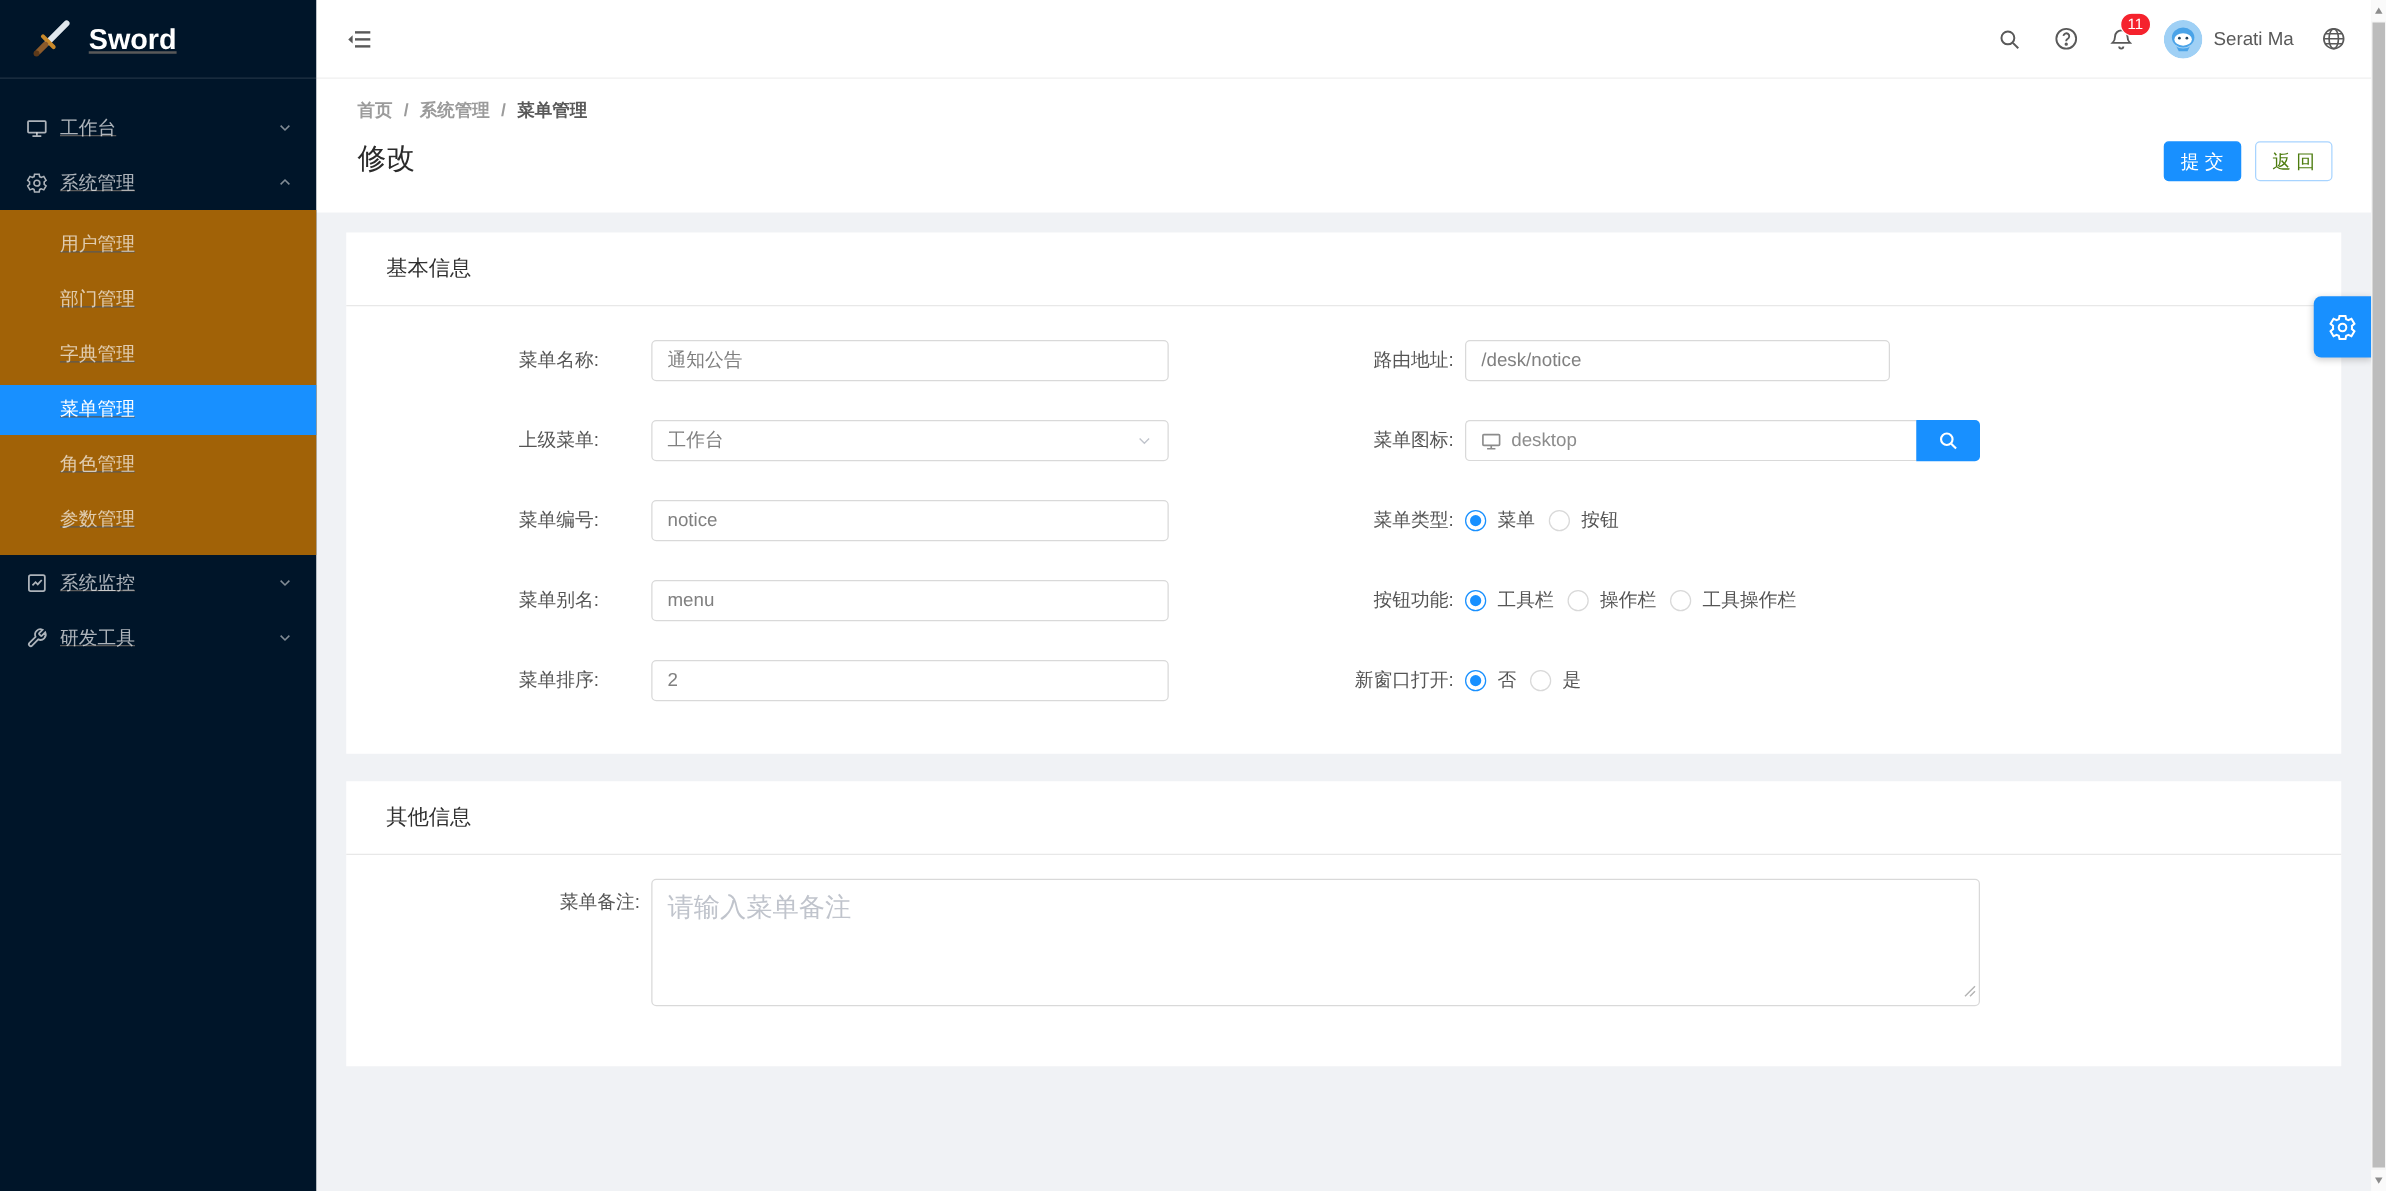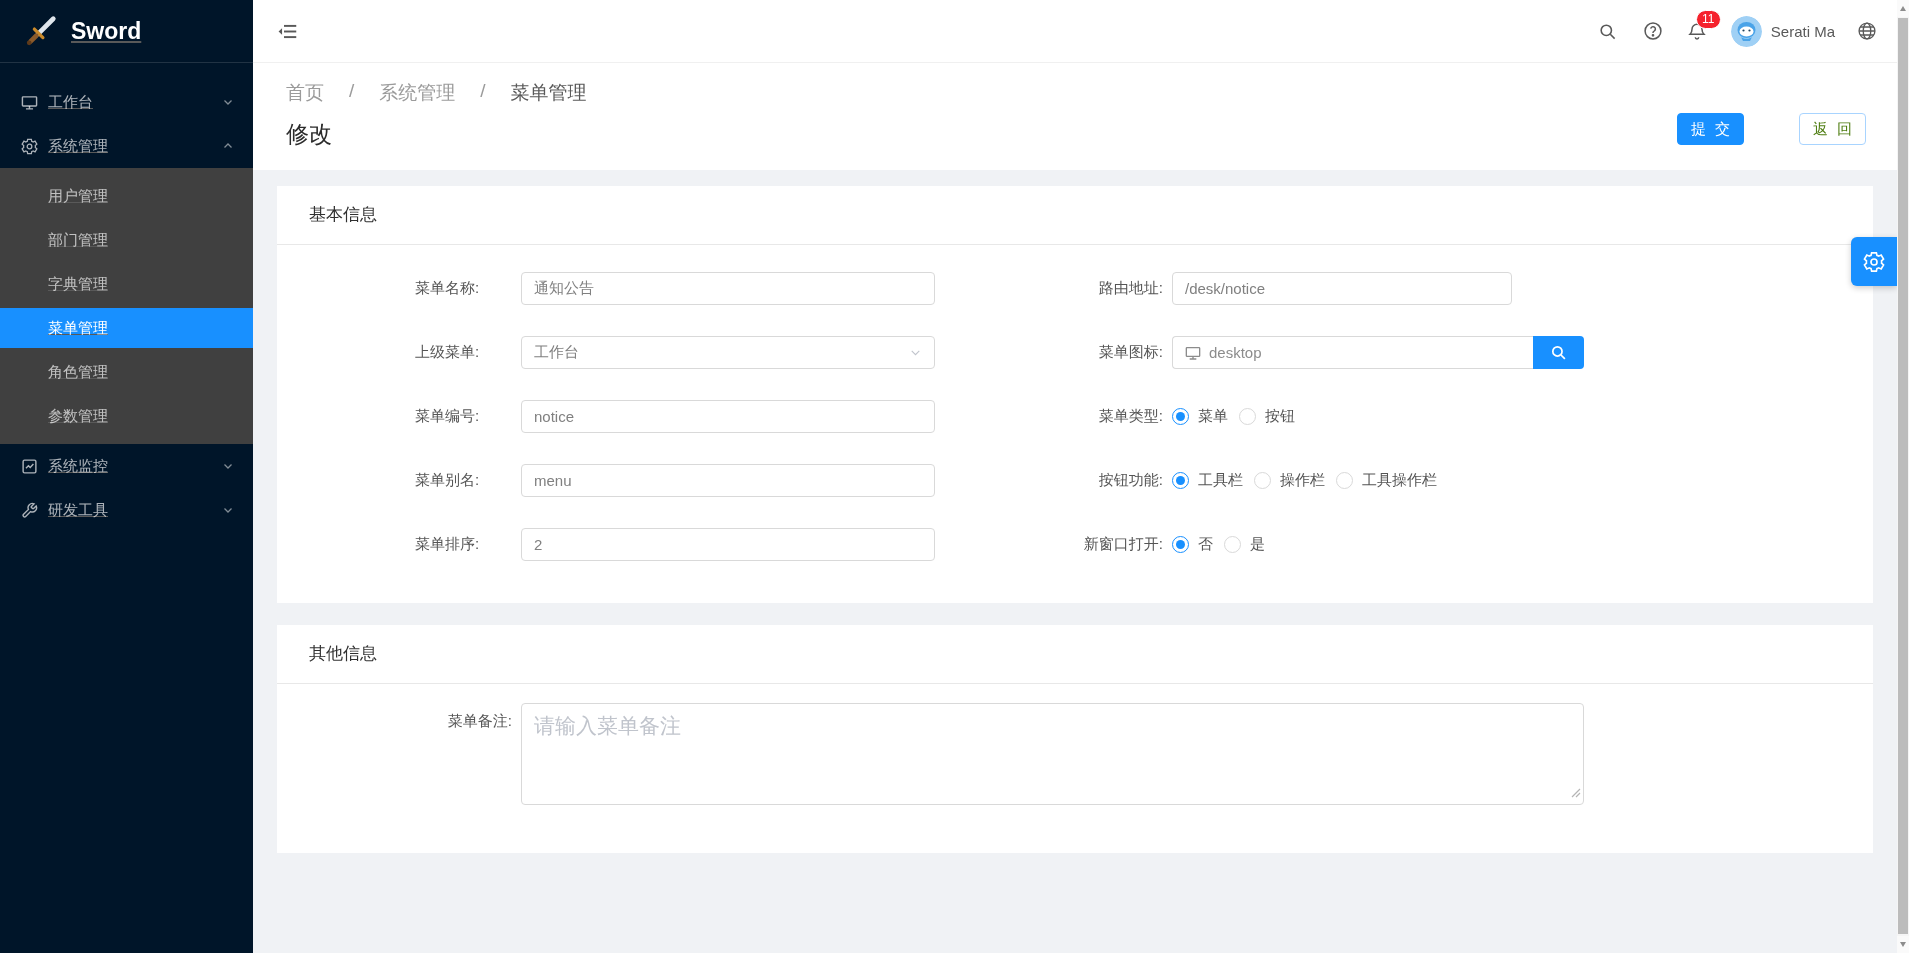--- a/index.html
+++ b/index.html
@@ -9,21 +9,21 @@
   
   .sidebar { position:absolute; left:0; top:0; bottom:0; width:253px; background:#001529; z-index:5;text-decoration:underline; }
   .logo { height:63px; display:flex; align-items:center; gap:13px; padding-left:24px;
           border-bottom:1px solid rgba(255,255,255,.13); color:#fff; font-size:23px; font-weight:bold; cursor:pointer; }
   .nav { padding-top:17px; }
   .nav-item { height:44px; display:flex; align-items:center; padding:0 19px 0 21px;
               color:rgba(255,255,255,.68); font-size:15px; cursor:pointer; }
   .nav-item .nicon { width:17px; height:17px; margin-right:10px; display:flex; align-items:center; }
   .nav-item .nlabel { flex:1; }
   .nav-item .chev { width:12px; height:12px; display:flex; align-items:center; opacity:.75; }
-  .submenu { background:#404040; padding:4px 0; }
+  .submenu { background:#a16207; padding:4px 0; }
   .sub-item { height:40px; line-height:40px; margin:4px 0; padding-left:48px;
               color:rgba(255,255,255,.68); font-size:15px; cursor:pointer; }
   .sub-item.active { background:#1890ff; color:#fff; }
 
   
   .topbar { position:absolute; left:253px; top:0; width:1644px; height:63px; background:#fff;
             border-bottom:1px solid #f0f0f0; display:flex; align-items:center; padding:0 20px 0 24px; z-index:4; }
   .fold { color:#595959; cursor:pointer; display:flex; }
   .topbar-right { margin-left:auto; display:flex; align-items:center; color:#595959; }
   .tb-icon { display:flex; align-items:center; cursor:pointer; color:#595959; }
@@ -32,27 +32,27 @@
   .bell-wrap { position:relative; margin-right:24px; }
   .badge { position:absolute; top:-11px; left:9px; min-width:25px; height:19px; padding:0 5px;
            background:#f5222d; border:1px solid #fff; border-radius:10px; color:#fff;
            font-size:12px; line-height:17px; text-align:center; }
   .avatar { width:31px; height:31px; border-radius:50%; overflow:hidden; cursor:pointer; flex:0 0 31px; }
   .username { margin:0 22px 0 9px; font-size:15px; color:#595959; cursor:pointer; }
 
   
   .page-head { position:absolute; left:253px; top:63px; width:1644px; height:107px; background:#fff;
                padding:17px 0 0 33px; z-index:3; }
-  .breadcrumb { font-size:19px; color:#9b9b9b; display:flex; gap:25px; }
+  .breadcrumb { font-size:14px; color:#9b9b9b; display:flex; gap:9px;font-weight:bold; }
   .breadcrumb .bc { cursor:pointer; }
   .breadcrumb .current { color:#595959; }
   .page-title { margin-top:13px; font-size:23px; font-weight:400; color:#2b2b2b; }
   .actions { position:absolute; right:31px; top:50px; display:flex; gap:11px; }
   .btn { height:32px; padding:0 13px; border-radius:4px; font-size:15px; cursor:pointer;
-         font-family:Liberation Mono, monospace; display:flex; align-items:center;margin-left:44px; }
+         font-family:Liberation Sans, sans-serif; display:flex; align-items:center; }
   .btn.primary { background:#1890ff; border:1px solid #1890ff; color:#fff; }
   .btn.ghost { background:#fff; border:1px solid #a8d4ff; color:#4d7c0f; }
 
   
   .content { position:absolute; left:253px; top:170px; width:1644px; bottom:0; }
   .card { position:absolute; left:24px; width:1596px; background:#fff; }
   .card1 { top:16px; height:417px; }
   .card2 { top:455px; height:228px; }
   .card-title { height:58px; line-height:58px; padding-left:32px; font-size:17px; color:#303030; }
   .divider { height:1px; background:#e8e8e8; }

